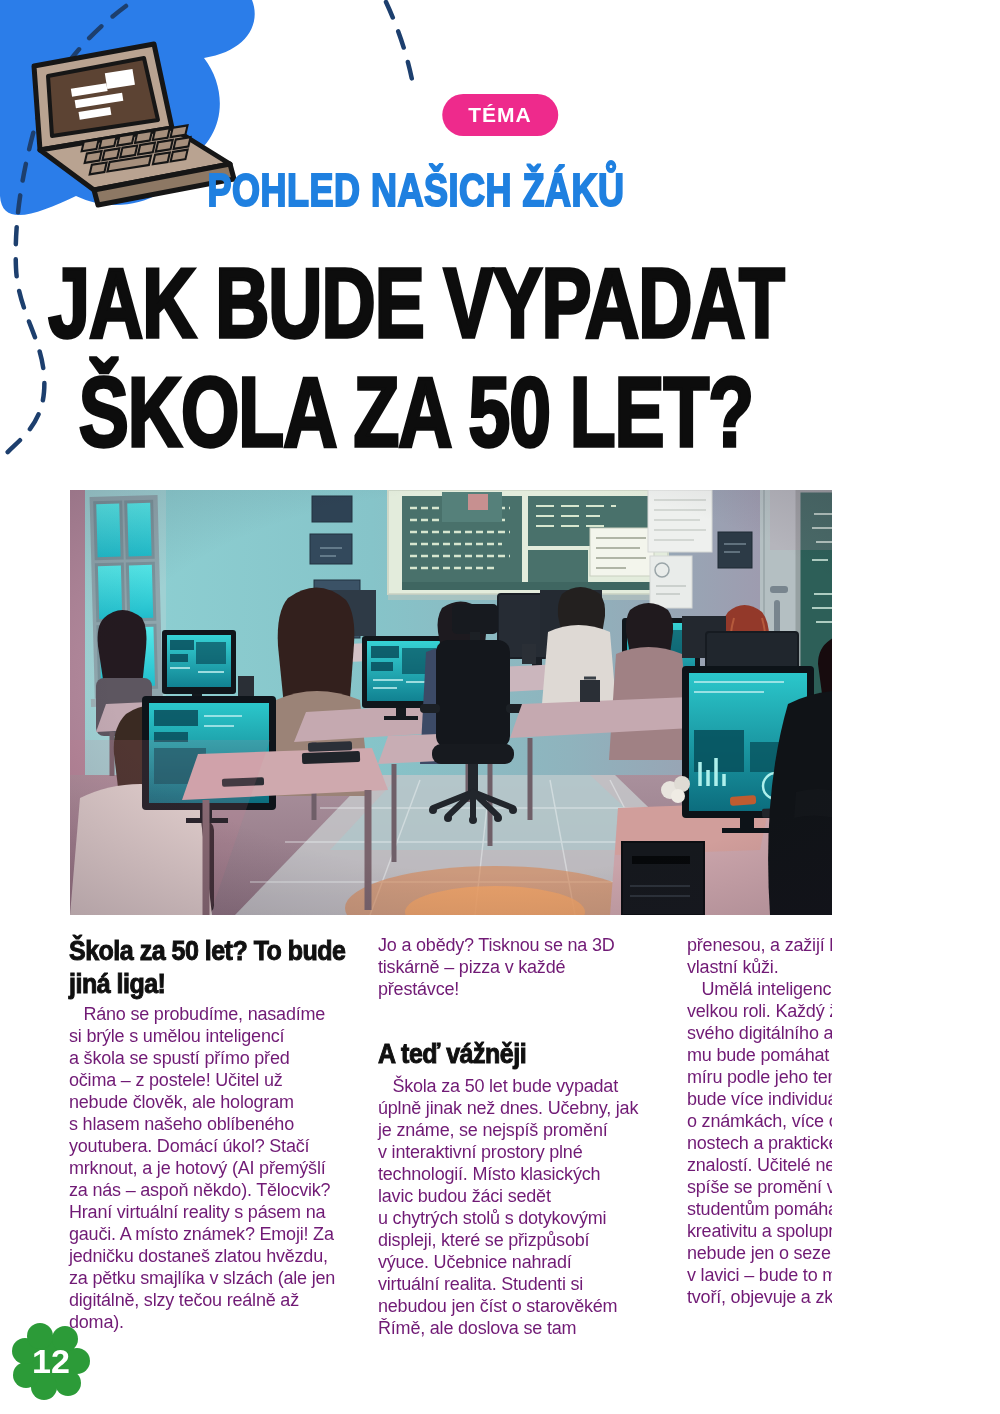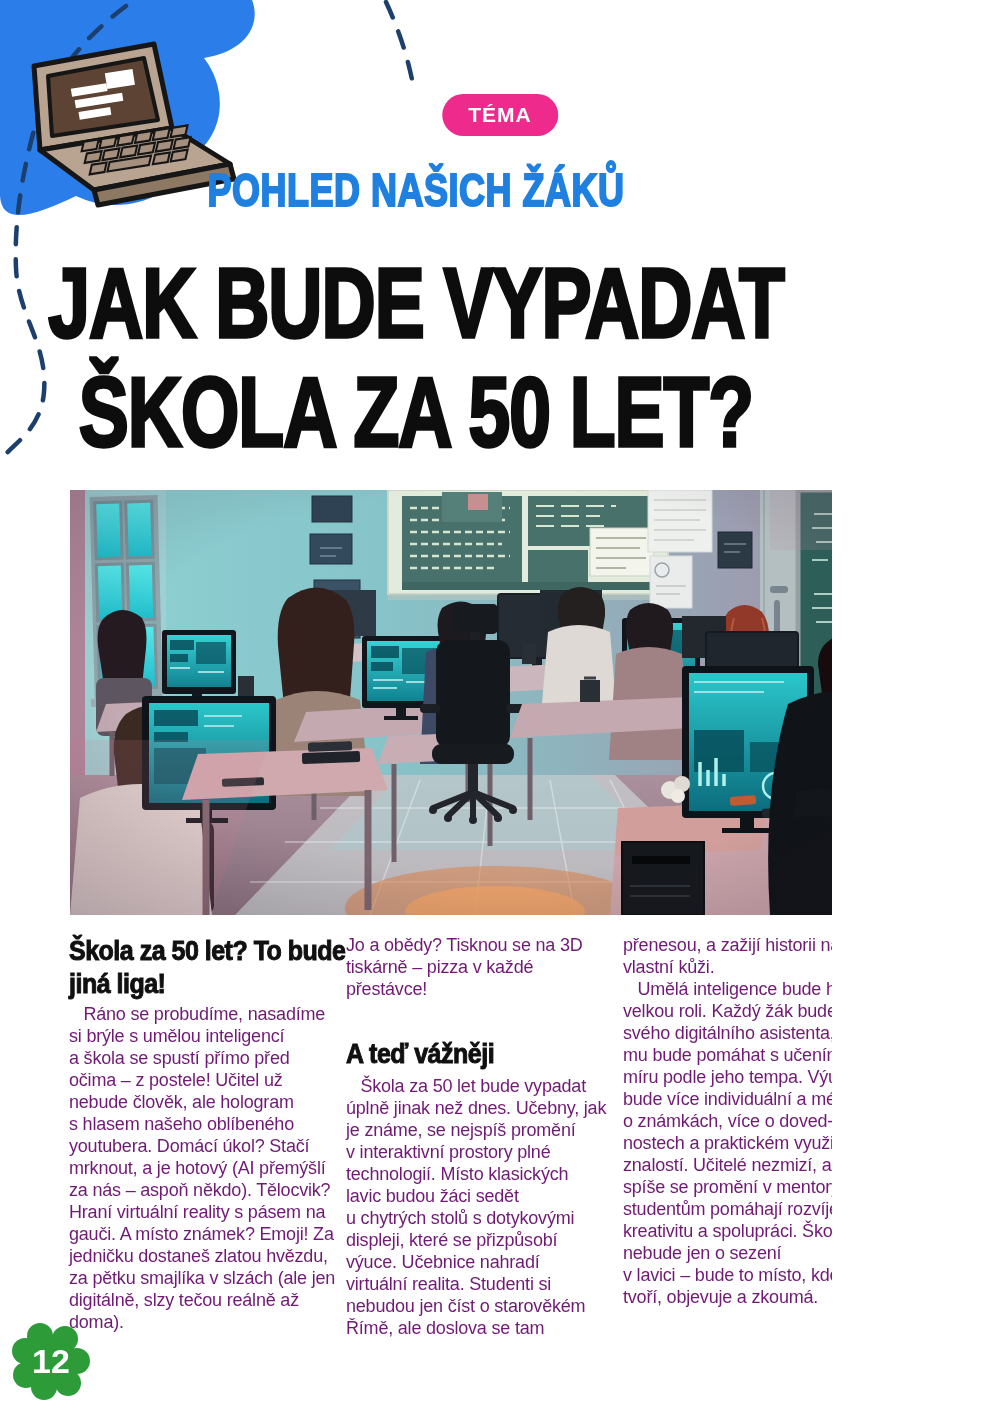--- a/index.html
+++ b/index.html
@@ -23,21 +23,21 @@
   
   .title{position:absolute;top:249px;left:0;width:100%;text-align:center;
          color:#0d0d0d;font-size:75px;font-weight:bold;line-height:82px;letter-spacing:-1px;
          -webkit-text-stroke:2.6px #0d0d0d;
          transform:scaleY(1.32);transform-origin:top center;white-space:pre;}
 
   .photo{position:absolute;left:70px;top:490px;width:860px;height:425px;}
   .photo svg{display:block;}
 
   
-  .columns{position:absolute;left:69px;top:934px;width:862px;display:flex;gap:0;}
+  .columns{position:absolute;left:69px;top:934px;width:862px;display:flex;gap:32px;}
   .col{width:277px;flex:none;}
   .col-heading{font-size:25px;line-height:31px;font-weight:bold;color:#101010;
                letter-spacing:-0.5px;-webkit-text-stroke:0.9px #101010;
                white-space:pre;margin:0 0 7px 0;
                transform:scaleY(1.08);transform-origin:top left;}
   .col-body{font-size:18px;line-height:22px;color:#701a75;letter-spacing:-0.2px;
             white-space:pre;margin:0;}
   .heading-later{margin-top:37px;}
 
   .page-num{position:absolute;left:10px;top:1320px;width:82px;height:82px;}

